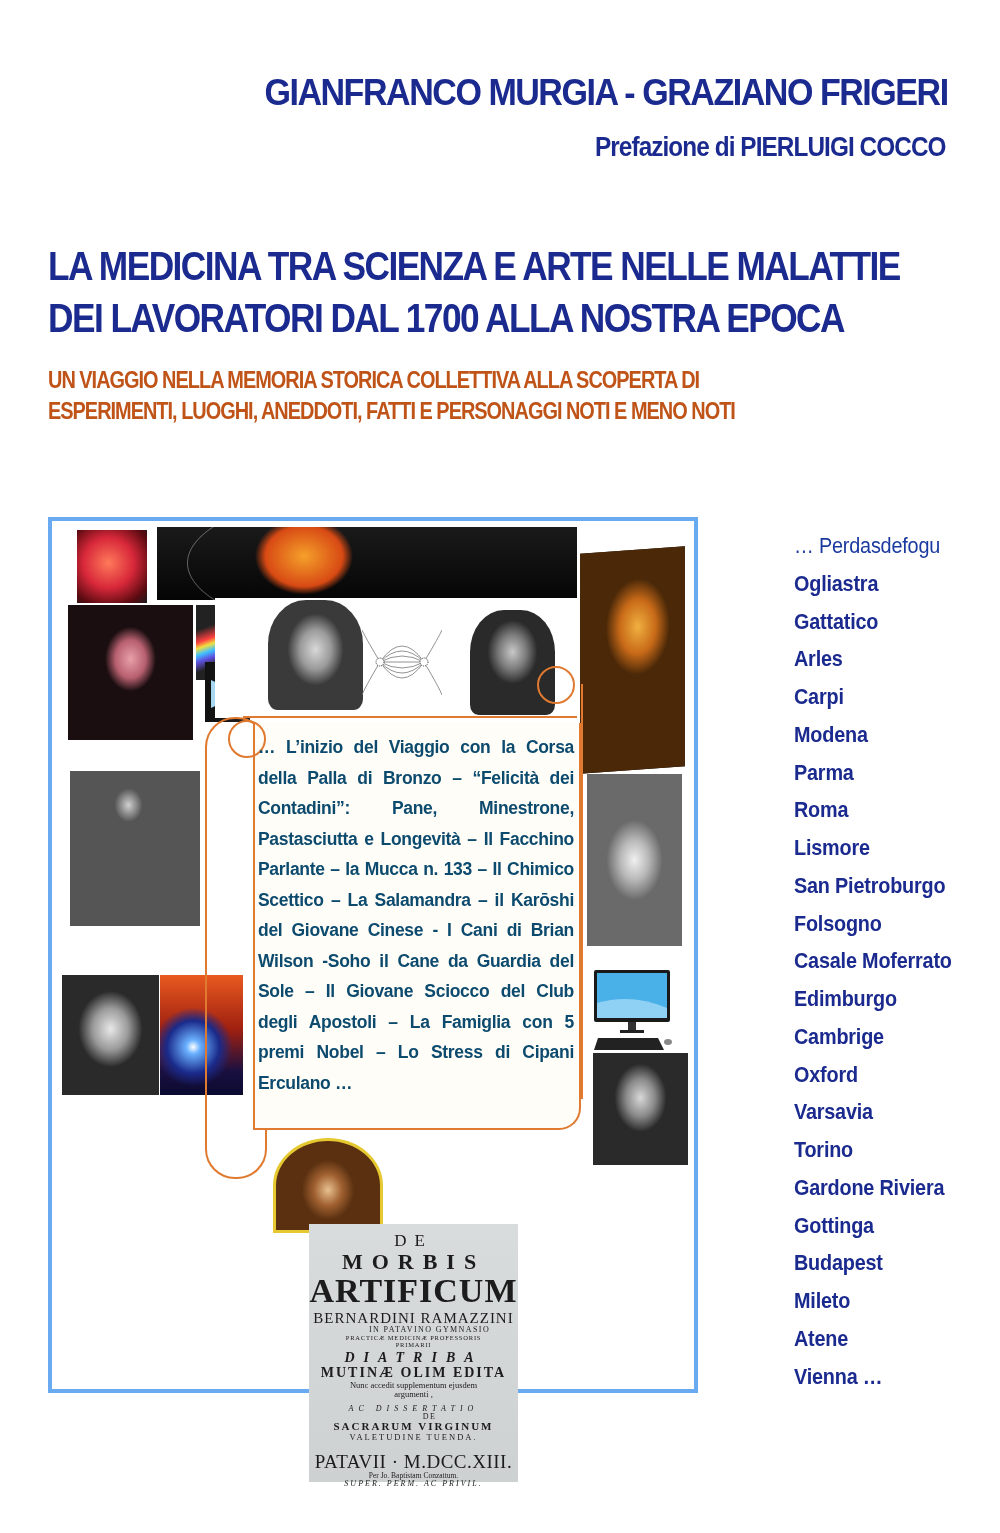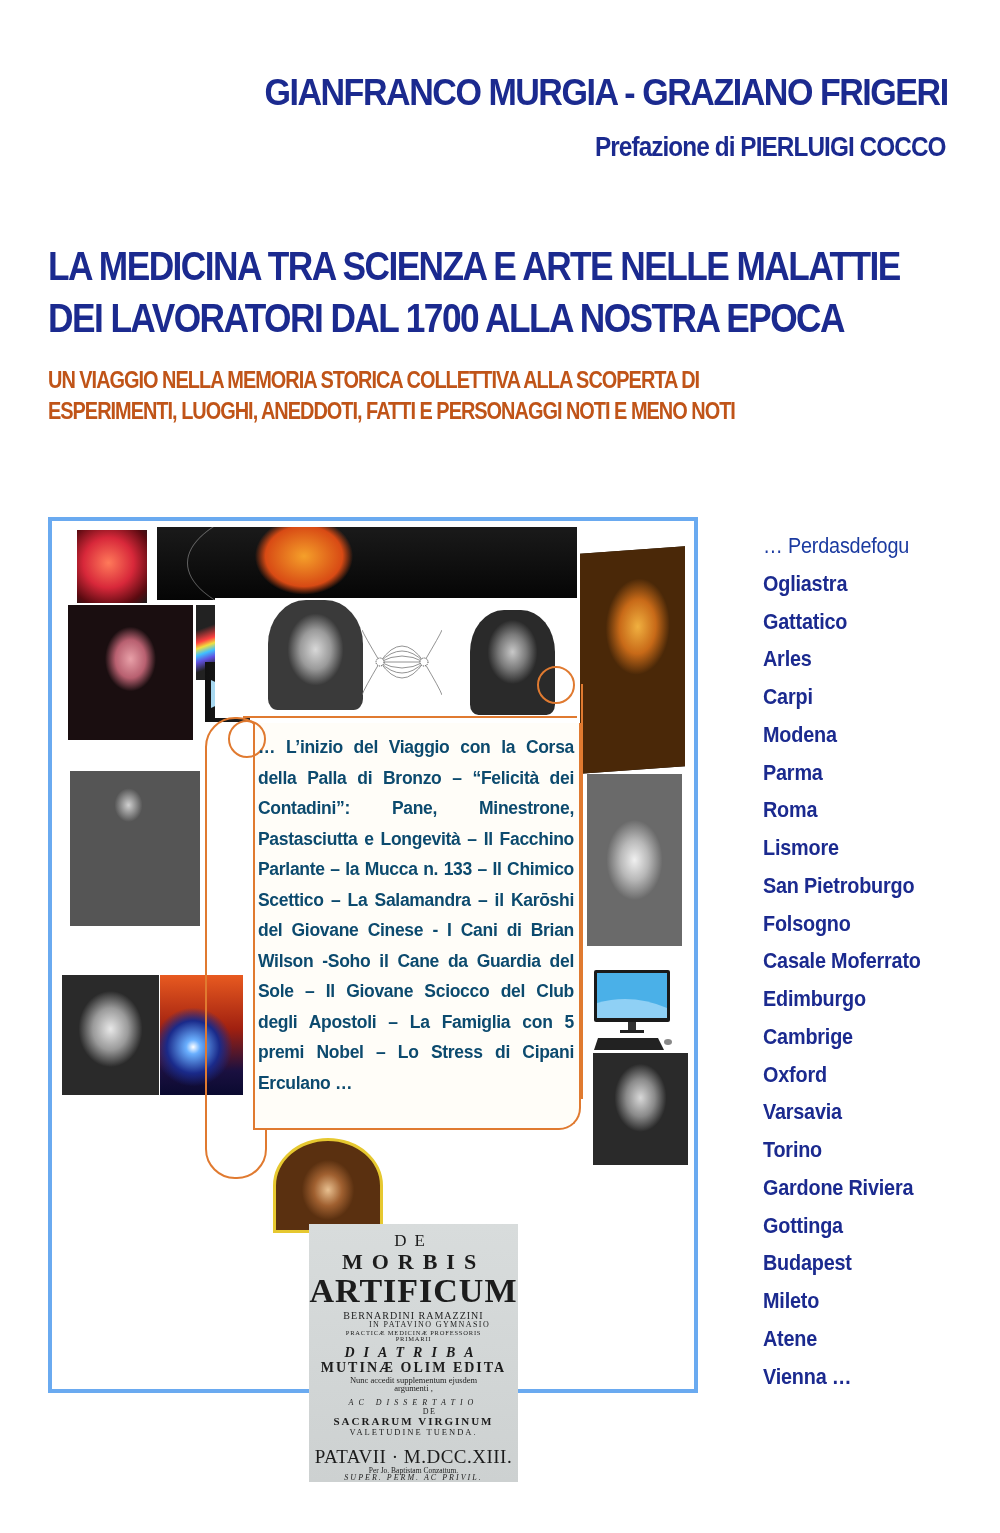--- a/index.html
+++ b/index.html
@@ -97,36 +97,36 @@
     
     .titlepage {
       position: absolute; left: 309px; top: 1224px; width: 209px; height: 258px;
       background: linear-gradient(180deg, #d8dcdc, #cdd1d1); color: #1c1c1c;
       font-family: "Liberation Serif", serif; text-align: center; padding-top: 8px;
     }
     .tp-line { display: block; white-space: nowrap; line-height: 1.05; }
     .tp-de { font-size: 17px; letter-spacing: 8px; }
     .tp-morbis { font-size: 22px; letter-spacing: 9px; font-weight: 700; }
     .tp-artificum { font-size: 34px; letter-spacing: 1px; font-weight: 700; }
-    .tp-author { font-size: 10px; letter-spacing: 1px; margin-top: 2px; }
+    .tp-author { font-size: 15px; letter-spacing: 1px; margin-top: 2px; }
     .tp-small { font-size: 8px; letter-spacing: 1.4px; padding-left: 32px; }
     .tp-tiny { font-size: 6.5px; letter-spacing: 0.8px; }
     .tp-diatriba { font-size: 14px; letter-spacing: 9px; font-style: italic; font-weight: 700; margin-top: 3px; }
     .tp-mutinae { font-size: 14px; letter-spacing: 2px; font-weight: 700; }
     .tp-nunc { font-size: 8.5px; }
     .tp-ac { font-size: 8px; letter-spacing: 5px; font-style: italic; margin-top: 6px; }
     .tp-sacrarum { font-size: 11px; letter-spacing: 2px; font-weight: 700; }
     .tp-valet { font-size: 8.5px; letter-spacing: 2px; }
     .tp-patavii { font-size: 19px; letter-spacing: 0.5px; margin-top: 10px; }
     .tp-per { font-size: 7.5px; }
     .tp-super { font-size: 8px; letter-spacing: 2px; font-style: italic; }
 
     
     .places {
-      position: absolute; left: 763px; top: 527px; list-style: none;
+      position: absolute; left: 794px; top: 527px; list-style: none;
     }
     .places li {
       font-family: "Liberation Sans", sans-serif; font-weight: 700;
       font-size: 22px; line-height: 37.75px; color: #1b2a8f; white-space: nowrap;
       transform: scaleX(0.9); transform-origin: left center; letter-spacing: -0.2px;
     }
     .places li:first-child { font-weight: 400; color: #1b3aa0; }
   </style>
 </head>
 <body>

